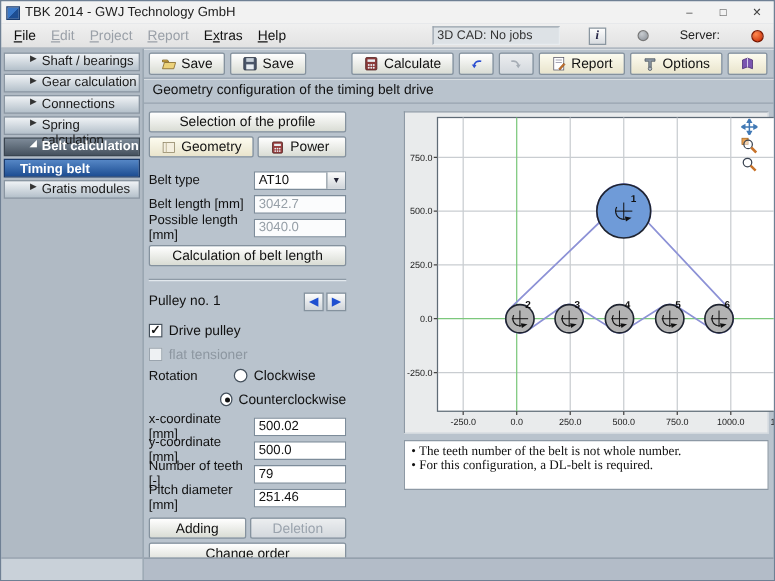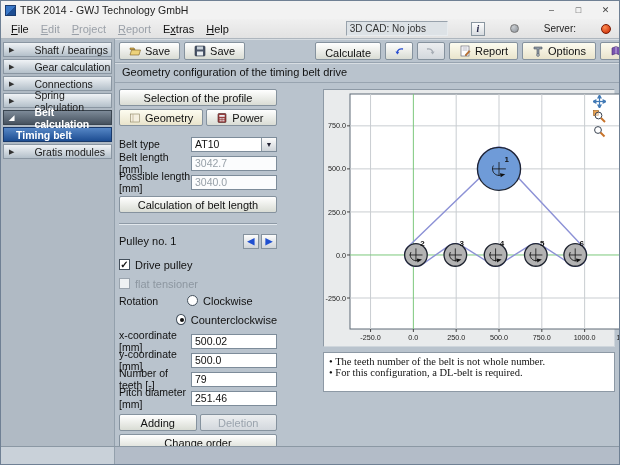--- a/index.html
+++ b/index.html
@@ -31,59 +31,59 @@
   .dot.gray { background:radial-gradient(circle at 35% 30%, #c8ccd0, #8a9098); border:1px solid #777; }
   .dot.red  { background:radial-gradient(circle at 35% 30%, #ff8a50, #c42400); border:1px solid #7a1800; width:10px; height:10px; }
   .server-label { font-size:10px; color:#222; }
 
   
   .body { flex:1; display:flex; min-height:0; }
 
   
   .sidebar { width:114px; background:#b0bac4; padding:3px 2px; flex:0 0 auto;
              border-right:1px solid #93a0ac; }
-  .acc-header { height:15px; display:flex; align-items:center; gap:20px; padding-left:5px;
+  .acc-header { height:15px; display:flex; gap:4px; padding-left:20px;
                 background:linear-gradient(#f0f3f6,#b4c0ca); border:1px solid #8a96a2;
                 font-size:10.5px; color:#1a1a1a; margin-bottom:2px; }
   .acc-header .tri { font-size:7px; color:#333; }
   .acc-header.active { background:linear-gradient(#7d8a98,#46525f); color:#fff; font-weight:bold;
                        border-color:#3a4550; }
   .acc-header.active .tri { color:#fff; }
   .sub-item { height:15px; display:flex; align-items:center; padding-left:12px;
               background:linear-gradient(#5586c5,#1d4d92); border:1px solid #1a3a6b;
               font-size:10.5px; font-weight:bold; color:#fff; margin-bottom:2px; }
 
   
   .main { flex:1; display:flex; flex-direction:column; min-width:0; }
   .toolbar { height:24px; display:flex; align-items:center; gap:4px; padding:0 4px;
              border-bottom:1px solid #98a4b0; box-shadow:0 1px 0 #d7dde2 inset; flex:0 0 auto; }
   .tbtn { height:18px; display:flex; align-items:center; gap:4px; padding:0 9px;
           background:linear-gradient(#ffffff,#d9dcd4); border:1px solid #85929e;
           border-radius:2px; font-size:11px; color:#111; }
   .tbtn.cream { background:linear-gradient(#fdfcf0,#e9e4cc); }
   .tbtn.small { padding:0 7px; }
   .tbtn:disabled, .tbtn.disabled { color:#9aa3ad; background:linear-gradient(#eceef0,#d3d8dd); }
-  .gap-l { margin-left:66px;flex-direction:column; }
+  .gap-l { margin-left:32px; }
   .icon12 { width:12px; height:12px; display:inline-block; }
 
   .page-header { height:20px; line-height:19px; font-size:11px; color:#111; padding-left:7px;
                  border-bottom:1px solid #98a4b0; box-shadow:0 1px 0 #d7dde2 inset; flex:0 0 auto; }
 
   .content { flex:1; display:flex; padding:6px 4px 0 4px; min-height:0;gap:40px; }
 
   
   .controls { width:158px; margin-right:6px; flex:0 0 auto; font-size:11px; color:#111; }
   .cbtn { width:100%; height:17px; background:linear-gradient(#ffffff,#d9dcd4);
           border:1px solid #85929e; border-radius:2px; font-size:11px; color:#111;
           font-family:"Liberation Sans",sans-serif; margin-bottom:3px; }
   .tabrow { display:flex; gap:3px; margin-bottom:10px; }
   .tabrow .tbtn { flex:1; justify-content:flex-start; height:17px; }
   .frow { display:flex; align-items:center; height:16px; margin-bottom:3px; }
   .frow label { flex:1; font-size:10.5px; }
-  .field, .selectbox { width:86px; height:15px; border:1px solid #7d8c9a; background:#fff;
+  .field, .selectbox { width:74px; height:15px; border:1px solid #7d8c9a; background:#fff;
           font-size:10.5px; padding:0 3px; font-family:"Liberation Sans",sans-serif; color:#111; }
   .field:disabled { color:#97a0a8; background:#fbfcfd; }
   .selectbox { display:flex; align-items:center; padding:0; }
   .selectbox .sel-text { flex:1; padding-left:3px; }
   .drop-btn { width:15px; height:13px; background:linear-gradient(#fcfcfc,#cfd4d9);
               border-left:1px solid #8a96a0; font-size:7px; color:#223; display:flex;
               align-items:center; justify-content:center; }
   .divider { border-top:1px solid #8e9aa6; border-bottom:1px solid #e2e8ed; margin:7px 0 8px 0; }
   .pulley-row { display:flex; align-items:center; height:16px; margin-bottom:8px; }
   .pulley-row .plabel { flex:1; }

